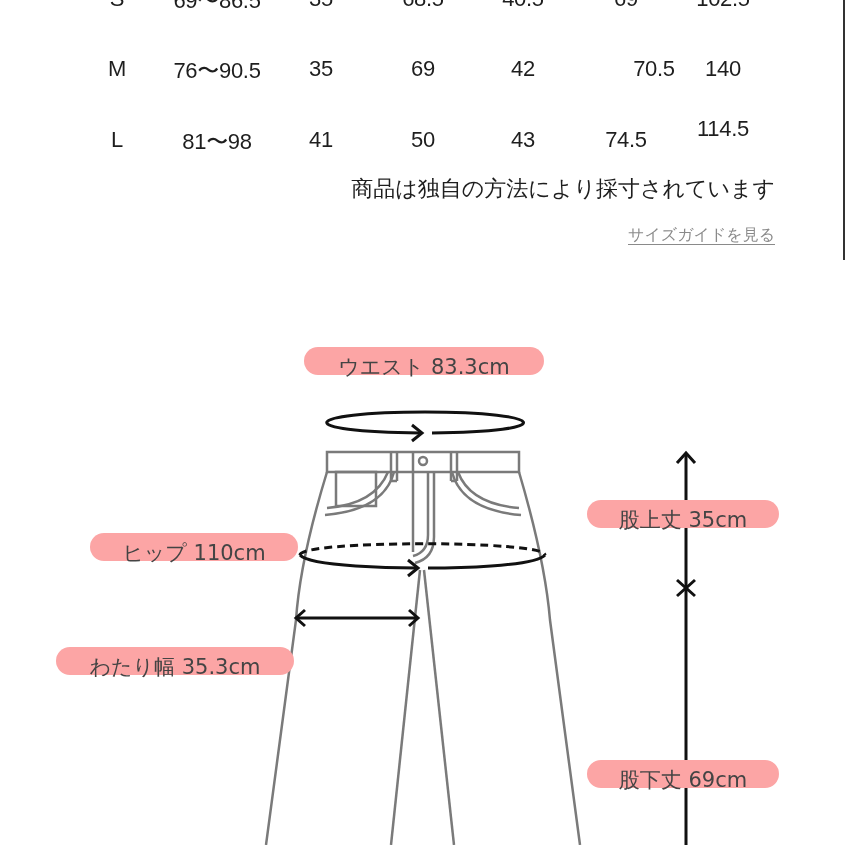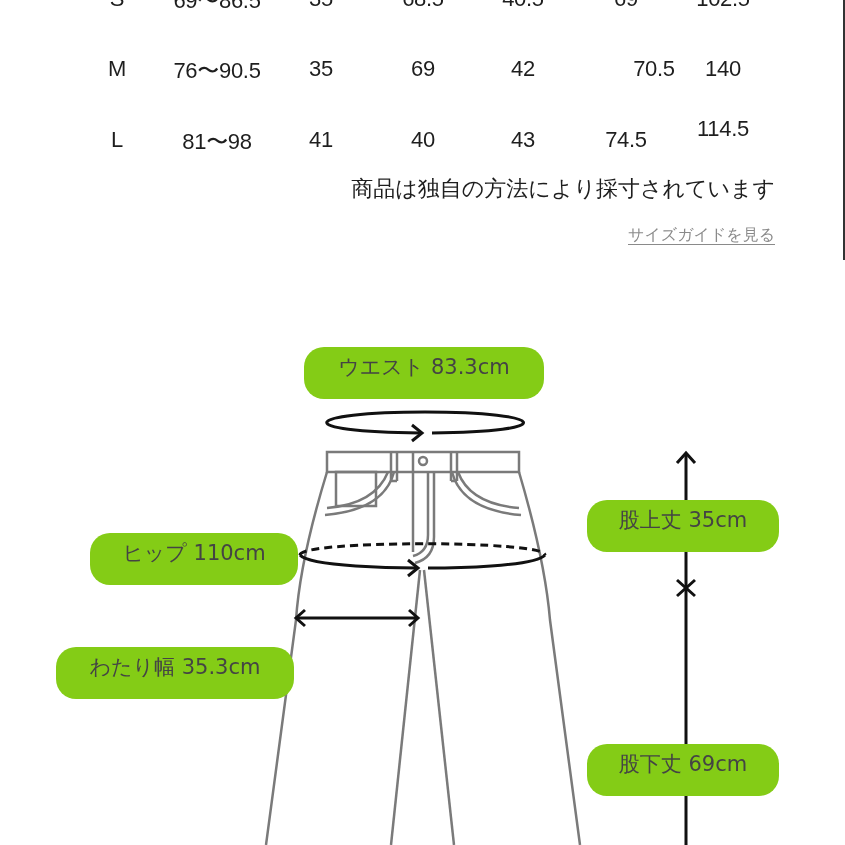--- a/index.html
+++ b/index.html
@@ -4,21 +4,21 @@
 <style>
   html, body { margin:0; padding:0; }
   body { width:845px; height:845px; background:#ffffff; position:relative; overflow:hidden;
          font-family:"DejaVu Sans", "Liberation Sans", sans-serif; color:#222; }
   .rborder { position:absolute; right:0; top:0; width:2px; height:260px; background:#333; }
   .cell { position:absolute; transform:translateX(-50%); font-size:22px; color:#1e1e1e;
           font-family:"Liberation Sans", sans-serif; white-space:nowrap; letter-spacing:-0.3px; }
   .note { position:absolute; right:70px; top:174px; font-size:22px; color:#1e1e1e; white-space:nowrap;text-align:center; }
   .guide { position:absolute; right:70px; top:225px; font-size:16px; color:#8a8a8a; white-space:nowrap;
            text-decoration:underline; text-decoration-color:#8a8a8a; text-underline-offset:4px; cursor:pointer; }
-  .pill { position:absolute; background:#84cc16; border-radius:20px; height:52px; line-height:40px;
+  .pill { position:absolute; background:#fca5a5; border-radius:20px; height:28px; line-height:40px;
           font-size:21px; color:#444; white-space:nowrap; text-align:center;
           font-family:"DejaVu Sans", sans-serif; }
   svg.diagram { position:absolute; left:0; top:0; }
 </style>
 </head>
 <body>
 
 <div class="rborder"></div>
 
 <div>
@@ -40,21 +40,21 @@
     <span class="cell" style="left:423px;top:56px">69</span>
     <span class="cell" style="left:523px;top:56px">42</span>
     <span class="cell" style="left:654px;top:56px">70.5</span>
     <span class="cell" style="left:723px;top:56px">140</span>
   </div>
 
   <div>
     <span class="cell" style="left:117px;top:127px">L</span>
     <span class="cell" style="left:217px;top:127px">81〜98</span>
     <span class="cell" style="left:321px;top:127px">41</span>
-    <span class="cell" style="left:423px;top:127px">40</span>
+    <span class="cell" style="left:423px;top:127px">50</span>
     <span class="cell" style="left:523px;top:127px">43</span>
     <span class="cell" style="left:626px;top:127px">74.5</span>
     <span class="cell" style="left:723px;top:116px">114.5</span>
   </div>
 </div>
 
 <div class="note">商品は独自の方法により採寸されています</div>
 <a class="guide">サイズガイドを見る</a>
 
 <svg class="diagram" width="845" height="845" viewBox="0 0 845 845">
@@ -115,13 +115,13 @@
     <polyline points="677,463 686,453 695,463"></polyline>
     <polyline points="677,580 686,588 695,580"></polyline>
     <polyline points="677,596 686,588 695,596"></polyline>
   </g>
 </svg>
 
 <div class="pill" style="left:304px;top:347px;width:240px">ウエスト 83.3cm</div>
 <div class="pill" style="left:90px;top:533px;width:208px">ヒップ 110cm</div>
 <div class="pill" style="left:56px;top:647px;width:238px">わたり幅 35.3cm</div>
 <div class="pill" style="left:587px;top:500px;width:192px">股上丈 35cm</div>
-<div class="pill" style="left:587px;top:744px;width:192px">股下丈 69cm</div>
+<div class="pill" style="left:587px;top:760px;width:192px">股下丈 69cm</div>
 
 </body></html>

